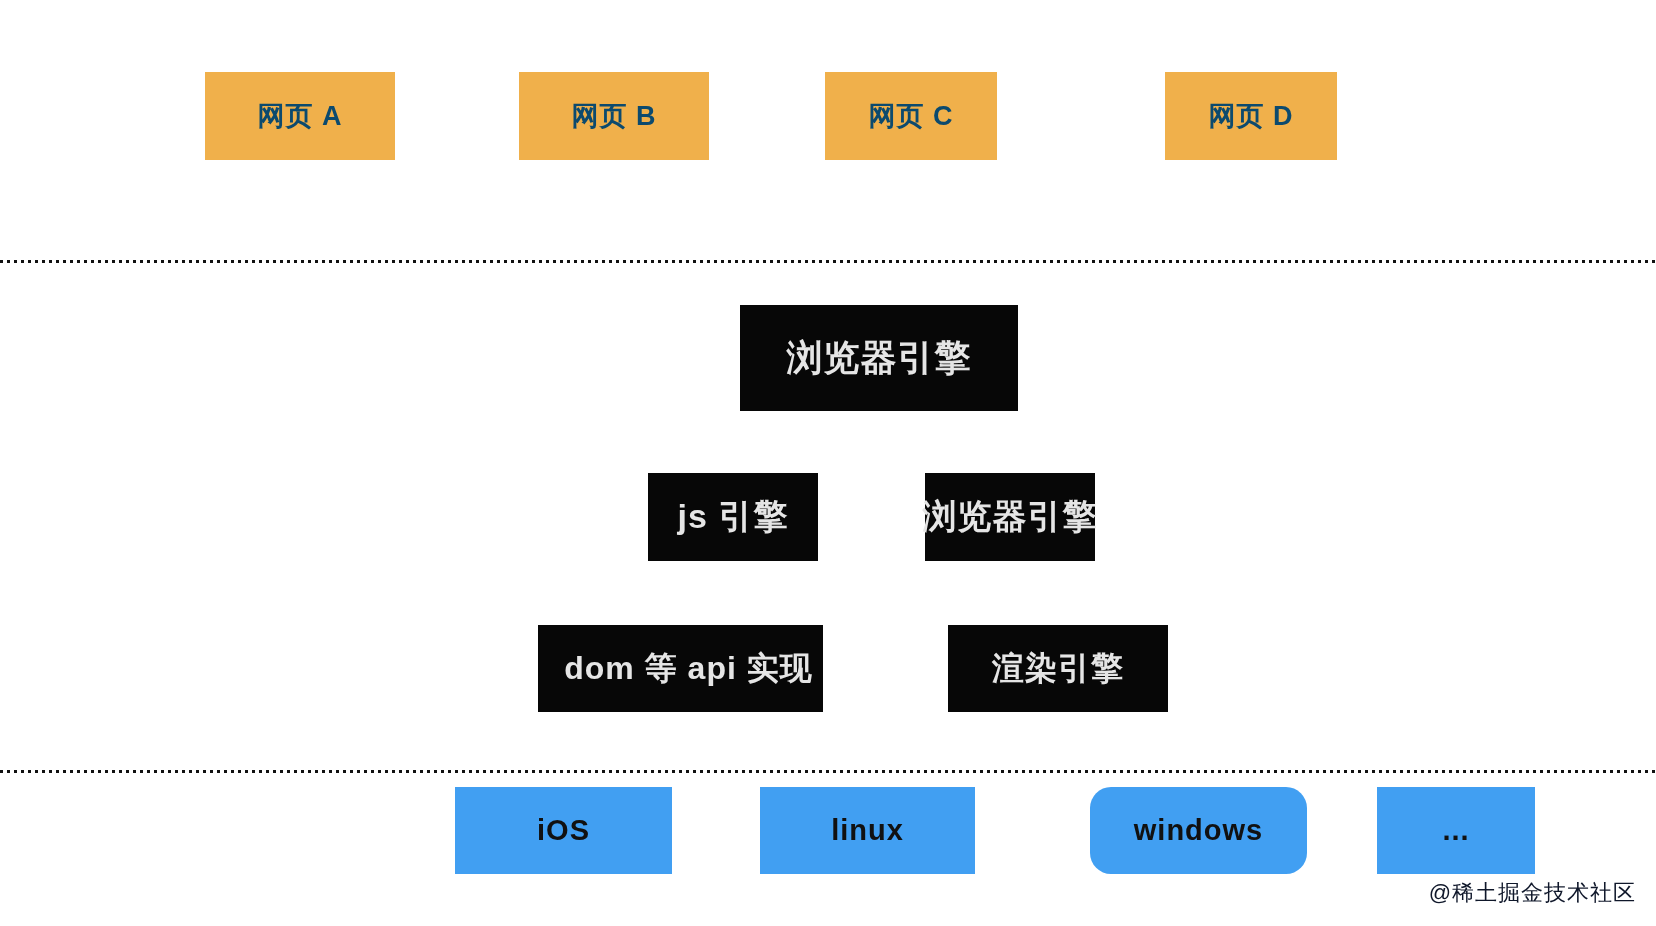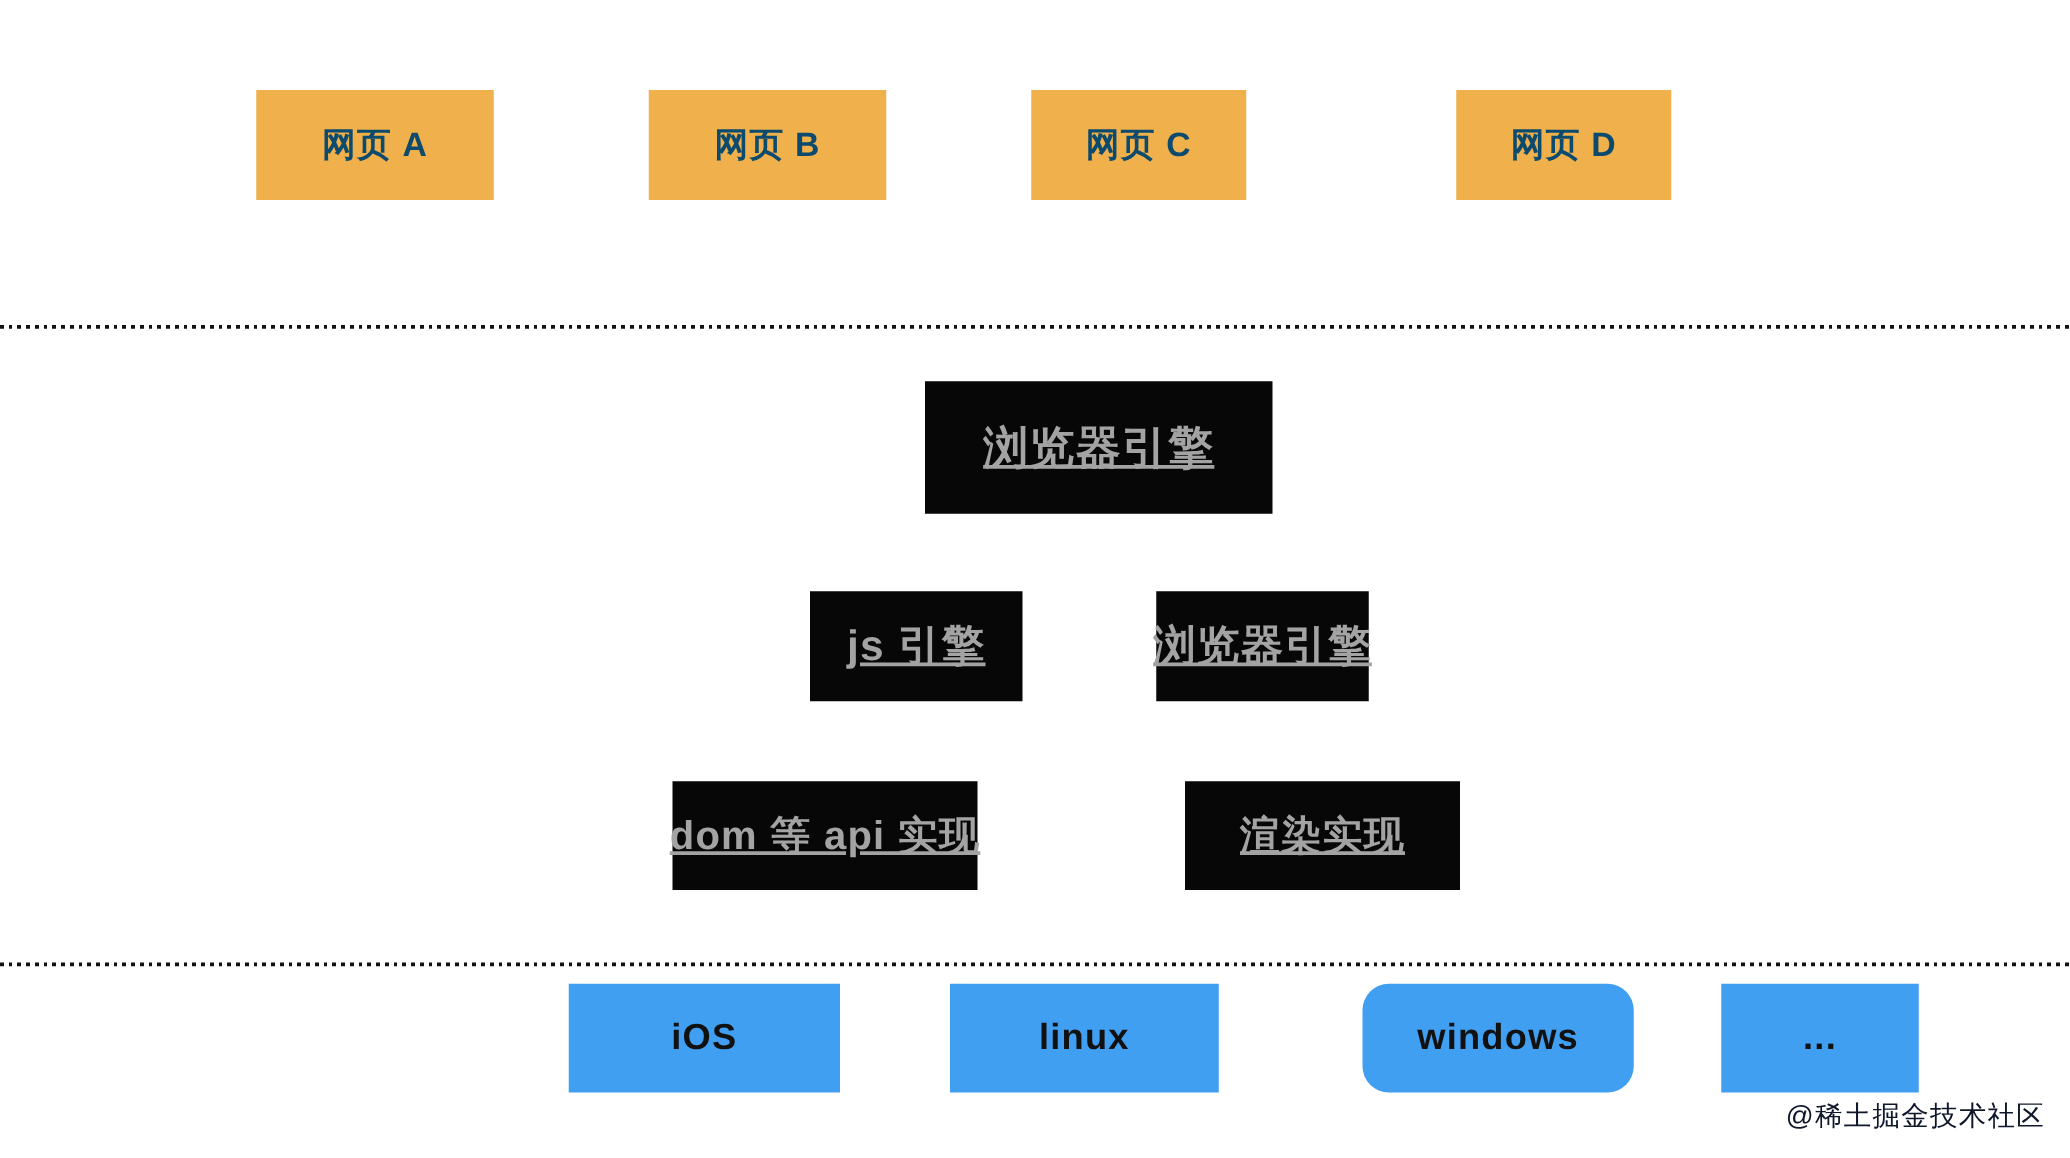--- a/index.html
+++ b/index.html
@@ -26,22 +26,21 @@
   }
   .webpage-box {
     background: #F0B04B;
     color: #0c4a6e;
     top: 72px;
     height: 88px;
     font-size: 27px;
   }
   .engine-box {
     background: #070707;
-    color: #a3a3a3;
-    text-decoration: underline;
+    color: #e5e5e5;
   }
   .platform-box {
     background: #419FF2;
     color: #111111;
     top: 787px;
     height: 87px;
     font-size: 29px;
   }
   .divider {
     position: absolute;
@@ -54,21 +53,21 @@
   #divider-bottom { top: 770px; }
 
   #webpage-a { left: 205px;  width: 190px; }
   #webpage-b { left: 519px;  width: 190px; }
   #webpage-c { left: 825px;  width: 172px; }
   #webpage-d { left: 1165px; width: 172px; }
 
   #browser-engine { left: 740px; top: 305px; width: 278px; height: 106px; font-size: 36px; }
   #js-engine      { left: 648px; top: 473px; width: 170px; height: 88px;  font-size: 34px; }
   #render-engine  { left: 925px; top: 473px; width: 170px; height: 88px;  font-size: 34px; }
-  #dom-api-impl   { left: 538px; top: 625px; width: 244px; height: 87px;  font-size: 32px; }
+  #dom-api-impl   { left: 538px; top: 625px; width: 269px; height: 87px;  font-size: 32px; padding-left: 16px; }
   #render-impl    { left: 948px; top: 625px; width: 220px; height: 87px;  font-size: 32px; }
 
   #platform-android { left: 168px;  width: 218px; }
   #platform-ios     { left: 455px;  width: 217px; }
   #platform-linux   { left: 760px;  width: 215px; }
   #platform-windows { left: 1090px; width: 217px; border-radius: 21px; }
   #platform-more    { left: 1377px; width: 158px; }
 
   #watermark {
     position: absolute;
@@ -89,21 +88,21 @@
   <div class="box webpage-box" id="webpage-b">网页 B</div>
   <div class="box webpage-box" id="webpage-c">网页 C</div>
   <div class="box webpage-box" id="webpage-d">网页 D</div>
 
   <div class="divider" id="divider-top"></div>
 
   <div class="box engine-box" id="browser-engine">浏览器引擎</div>
   <div class="box engine-box" id="js-engine">js 引擎</div>
   <div class="box engine-box" id="render-engine">浏览器引擎</div>
   <div class="box engine-box" id="dom-api-impl">dom 等 api 实现</div>
-  <div class="box engine-box" id="render-impl">渲染实现</div>
+  <div class="box engine-box" id="render-impl">渲染引擎</div>
 
   <div class="divider" id="divider-bottom"></div>
 
   <div class="box platform-box" id="platform-ios">iOS</div>
   <div class="box platform-box" id="platform-linux">linux</div>
   <div class="box platform-box" id="platform-windows">windows</div>
   <div class="box platform-box" id="platform-more">...</div>
 
   <div id="watermark">@稀土掘金技术社区</div>
 

